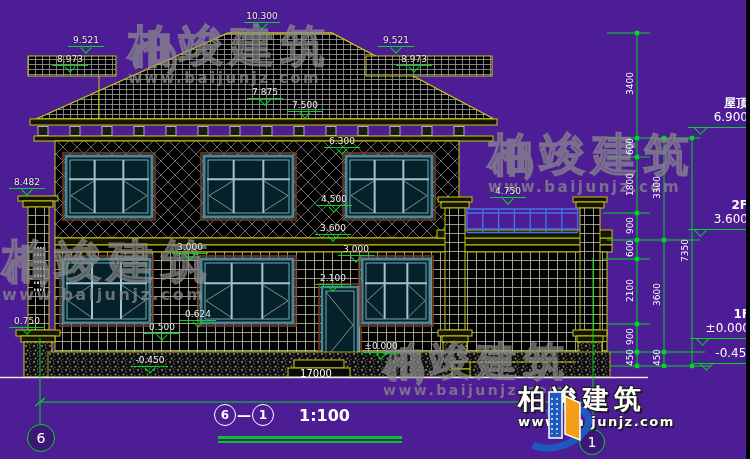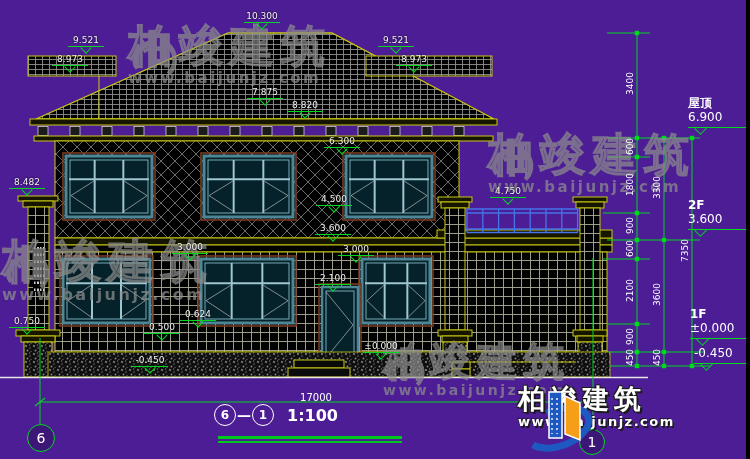--- a/index.html
+++ b/index.html
@@ -7,37 +7,37 @@
          font-family:"DejaVu Sans",sans-serif;}
   svg{position:absolute;left:0;top:0;}
   
   .lvl{position:absolute;width:44px;display:flex;flex-direction:column;align-items:center;
        color:#f2f2f2;font-size:9px;line-height:1;z-index:30;}
   .lvl-v{white-space:nowrap;text-shadow:0 0 2px #000;}
   .lvl-u{width:36px;height:1px;background:#00d820;margin-top:1px;}
   .lvl-tri{width:7px;height:7px;border-left:1.2px solid #00d820;border-bottom:1.2px solid #00d820;
            transform:rotate(-45deg);margin-top:-3px;}
   
-  .flr{position:absolute;width:60px;text-align:left;color:#fff;line-height:1.15;z-index:30;}
+  .flr{position:absolute;width:60px;text-align:right;color:#fff;line-height:1.15;z-index:30;}
   .flr-l{font-size:12px;font-weight:bold;}
   .flr-v{font-size:12px;}
   .flr-u{height:1px;background:#00d820;margin-top:2px;}
   .flr-tri{width:8px;height:8px;border-left:1.2px solid #00d820;border-bottom:1.2px solid #00d820;
            transform:rotate(-45deg);margin:-4px 0 0 8px;}
   
   .vdim{position:absolute;width:40px;text-align:center;color:#fff;font-size:9px;line-height:1;
         transform:rotate(-90deg);z-index:30;}
   .hdim{position:absolute;width:70px;text-align:center;color:#fff;font-size:10px;z-index:30;}
   
   .title{position:absolute;display:flex;align-items:center;gap:3px;color:#fff;z-index:40;}
   .tcirc{width:20px;height:20px;border:1.6px solid #fff;border-radius:50%;display:inline-flex;
          align-items:center;justify-content:center;font-size:12px;font-weight:bold;flex:none;}
   .tdash{font-size:14px;font-weight:bold;margin:0 -2px;}
   .tname{font-size:25px;font-weight:bold;letter-spacing:2px;white-space:nowrap;}
-  .tscale{font-size:16px;font-weight:bold;margin-left:10px;}
+  .tscale{font-size:16px;font-weight:bold;margin-left:22px;}
   .tun{position:absolute;background:#00c81e;z-index:40;}
   
   .bub{position:absolute;border:1.7px solid #00d820;border-radius:50%;color:#fff;display:flex;
        align-items:center;justify-content:center;font-size:14px;z-index:20;background:rgba(0,0,0,.2);}
   
   .wm{position:absolute;display:flex;align-items:flex-start;gap:7px;pointer-events:none;
       opacity:.72;z-index:25;}
   .wm-col{display:flex;flex-direction:column;}
   .wm-brand{font-weight:bold;letter-spacing:7px;line-height:1;color:rgba(140,140,140,.28);
             -webkit-text-stroke:1.3px #8e8e8e;white-space:nowrap;}
@@ -294,21 +294,21 @@
       <span class="lvl-v">8.973</span>
       <div class="lvl-u"></div>
       <div class="lvl-tri"></div>
     </div>
   <div class="lvl" style="left:243px;top:88px">
       <span class="lvl-v">7.875</span>
       <div class="lvl-u"></div>
       <div class="lvl-tri"></div>
     </div>
   <div class="lvl" style="left:283px;top:101px">
-      <span class="lvl-v">8.820</span>
+      <span class="lvl-v">7.500</span>
       <div class="lvl-u"></div>
       <div class="lvl-tri"></div>
     </div>
   <div class="lvl" style="left:320px;top:137px">
       <span class="lvl-v">6.300</span>
       <div class="lvl-u"></div>
       <div class="lvl-tri"></div>
     </div>
   <div class="lvl" style="left:5px;top:178px">
       <span class="lvl-v">8.482</span>
@@ -403,21 +403,21 @@
   <div class="vdim" style="left:610px;top:180px">1800</div>
   <div class="vdim" style="left:610px;top:142px">600</div>
   <div class="vdim" style="left:610px;top:79px">3400</div>
 
   <div class="vdim" style="left:637px;top:353px">450</div>
   <div class="vdim" style="left:637px;top:290px">3600</div>
   <div class="vdim" style="left:637px;top:183px">3300</div>
 
   <div class="vdim" style="left:665px;top:246px">7350</div>
 
-  <div class="hdim" style="left:281px;top:392px">17000</div>
+  <div class="hdim" style="left:281px;top:368px">17000</div>
 
   <div class="bub" style="left:27px;top:424px;width:26px;height:26px">
       <span>6</span>
     </div>
   <div class="bub" style="left:579px;top:429px;width:24px;height:24px">
       <span>1</span>
     </div>
 
   <div class="title" style="left:214px;top:404px">
     <span class="tcirc">6</span>

